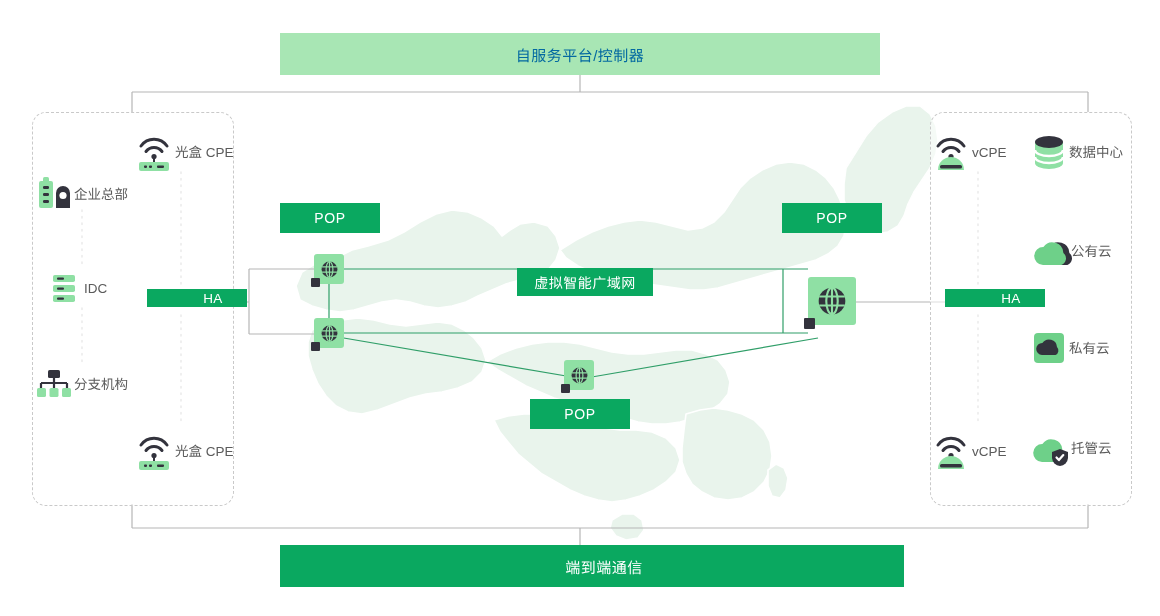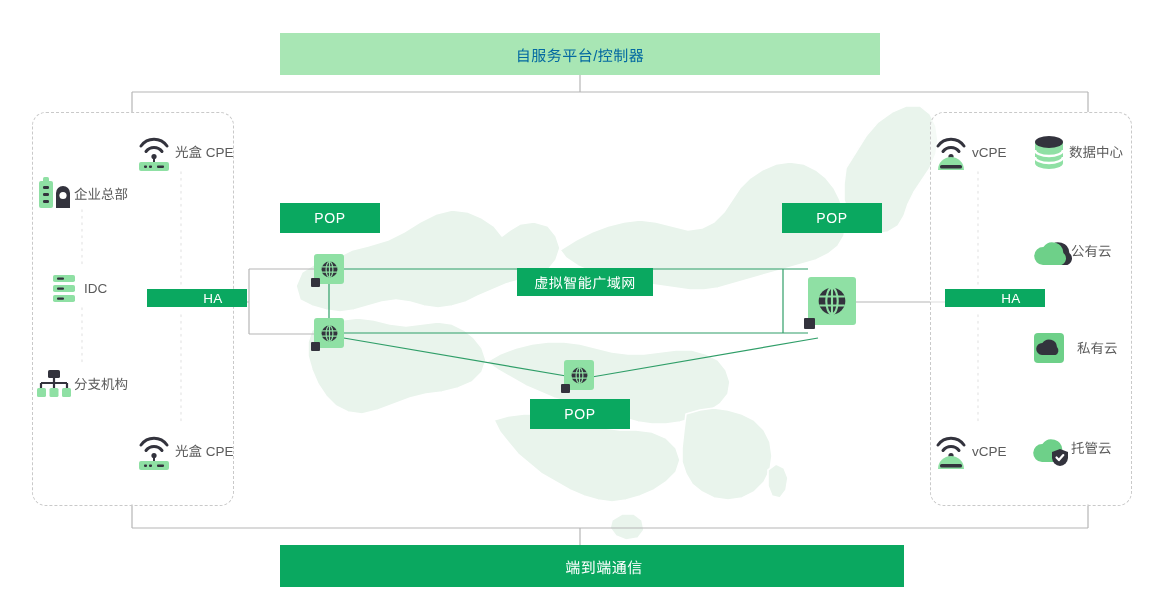--- a/index.html
+++ b/index.html
@@ -325,21 +325,21 @@
     <div class="item" style="left:1029px;top:225px;">
       <span class="ico">
         <svg width="42" height="40" viewBox="0 0 42 40">
           <path d="M20 34 a9 9 0 0 1 0.4 -18 a11 11 0 0 1 20 6 a7 7 0 0 1 -2 12 Z" fill="#33333d"></path>
           <path d="M14 34 a9 9 0 0 1 0.4 -18 a11 11 0 0 1 20 6 a7 7 0 0 1 -2 12 Z" fill="#6ed089"></path>
         </svg>
       </span>
       <span class="cap">公有云</span>
     </div>
 
-    <div class="item" style="left:1029px;top:322px;gap:8px;">
+    <div class="item" style="left:1029px;top:322px;">
       <span class="ico">
         <svg width="40" height="40" viewBox="0 0 40 40">
           <rect x="5" y="5" width="30" height="30" rx="4" fill="#6ed089"></rect>
           <path d="M13 27 a6 6 0 0 1 0.4 -12 a8 8 0 0 1 14.6 4 a5 5 0 0 1 -1.5 8 Z" fill="#33333d"></path>
         </svg>
       </span>
       <span class="cap">私有云</span>
     </div>
 
     <div class="item" style="left:1029px;top:422px;">

